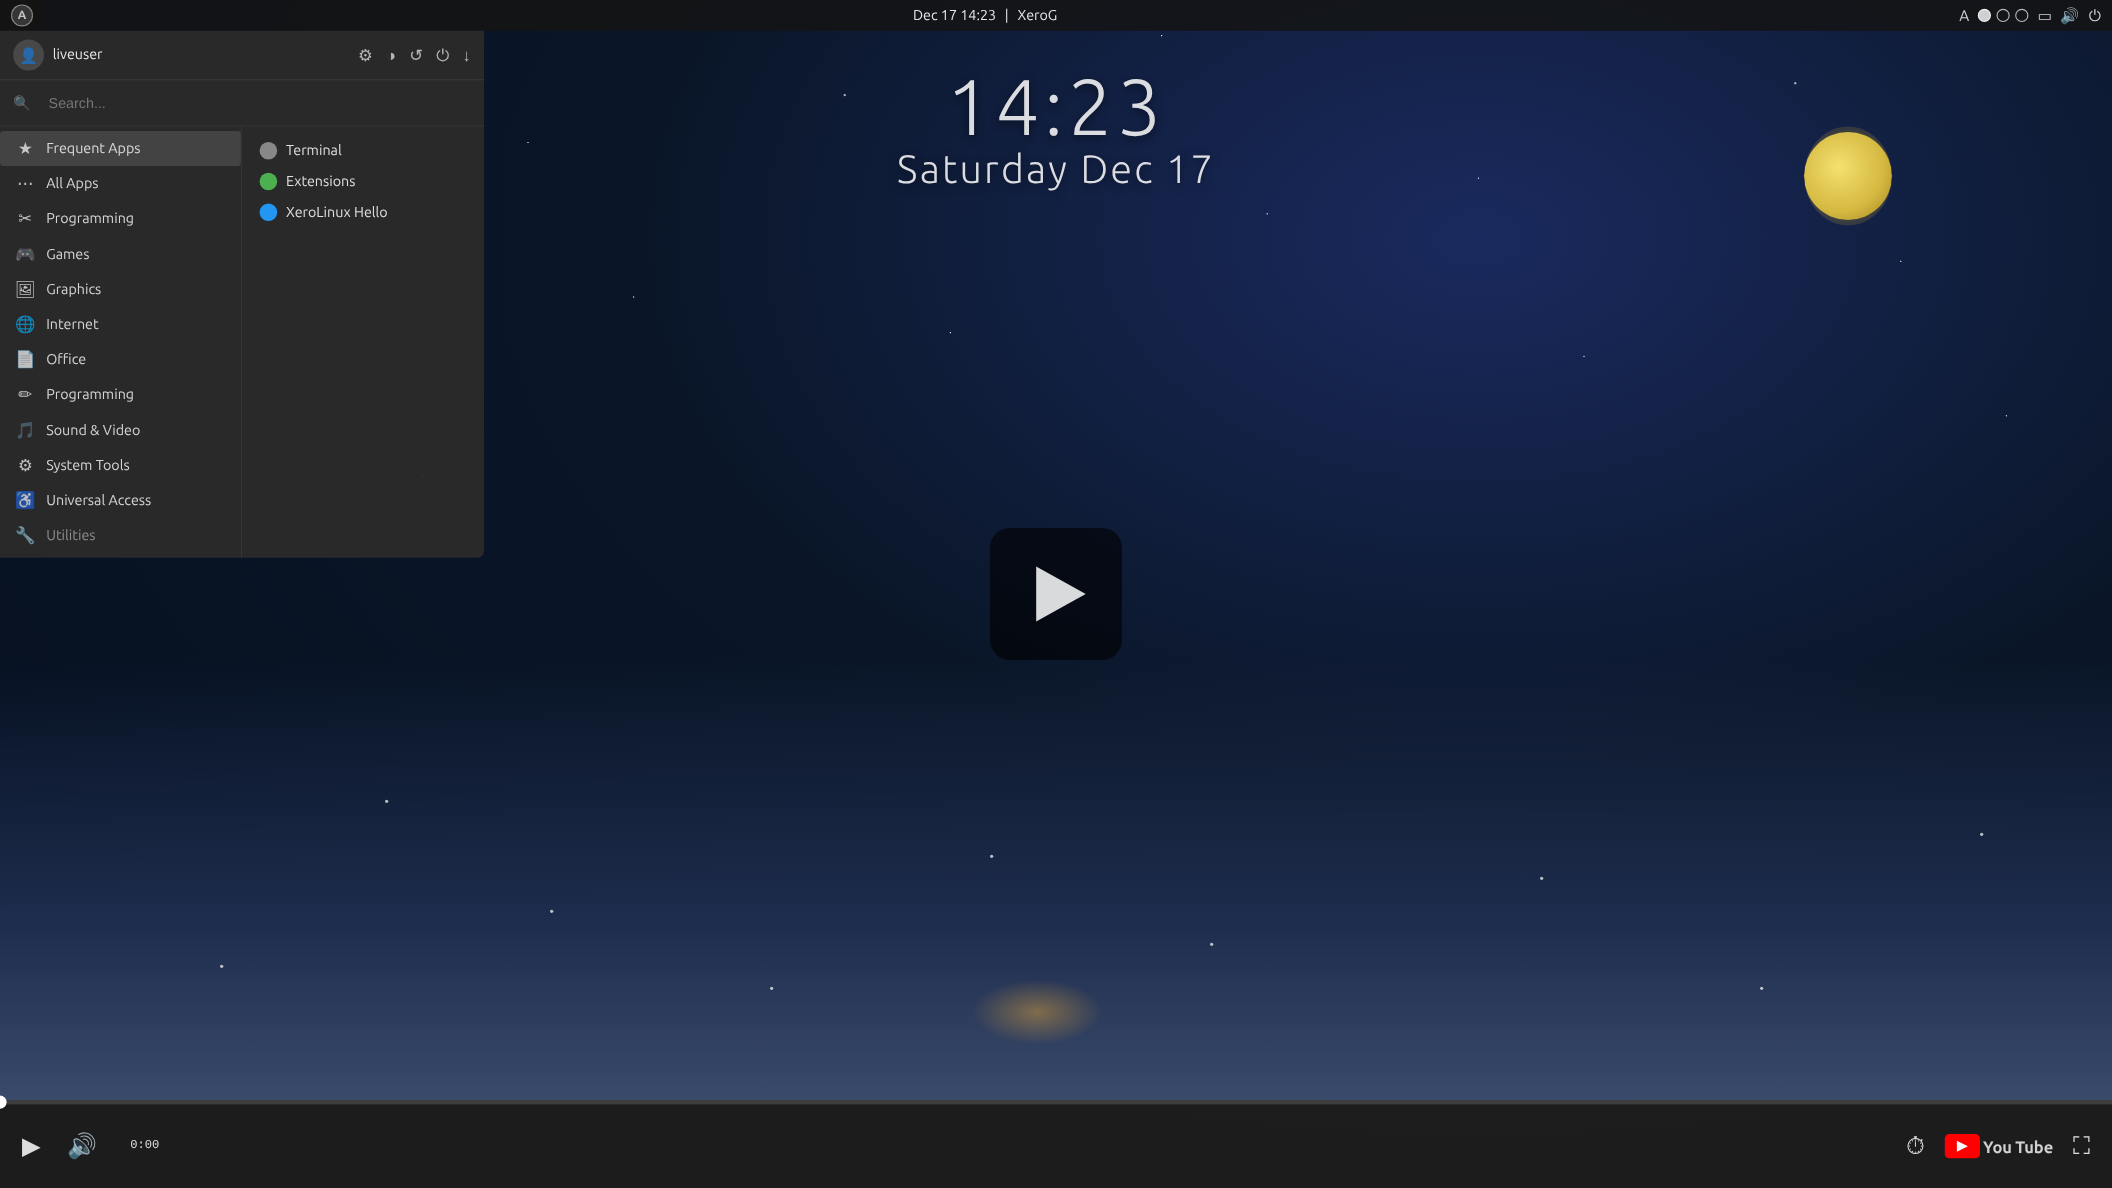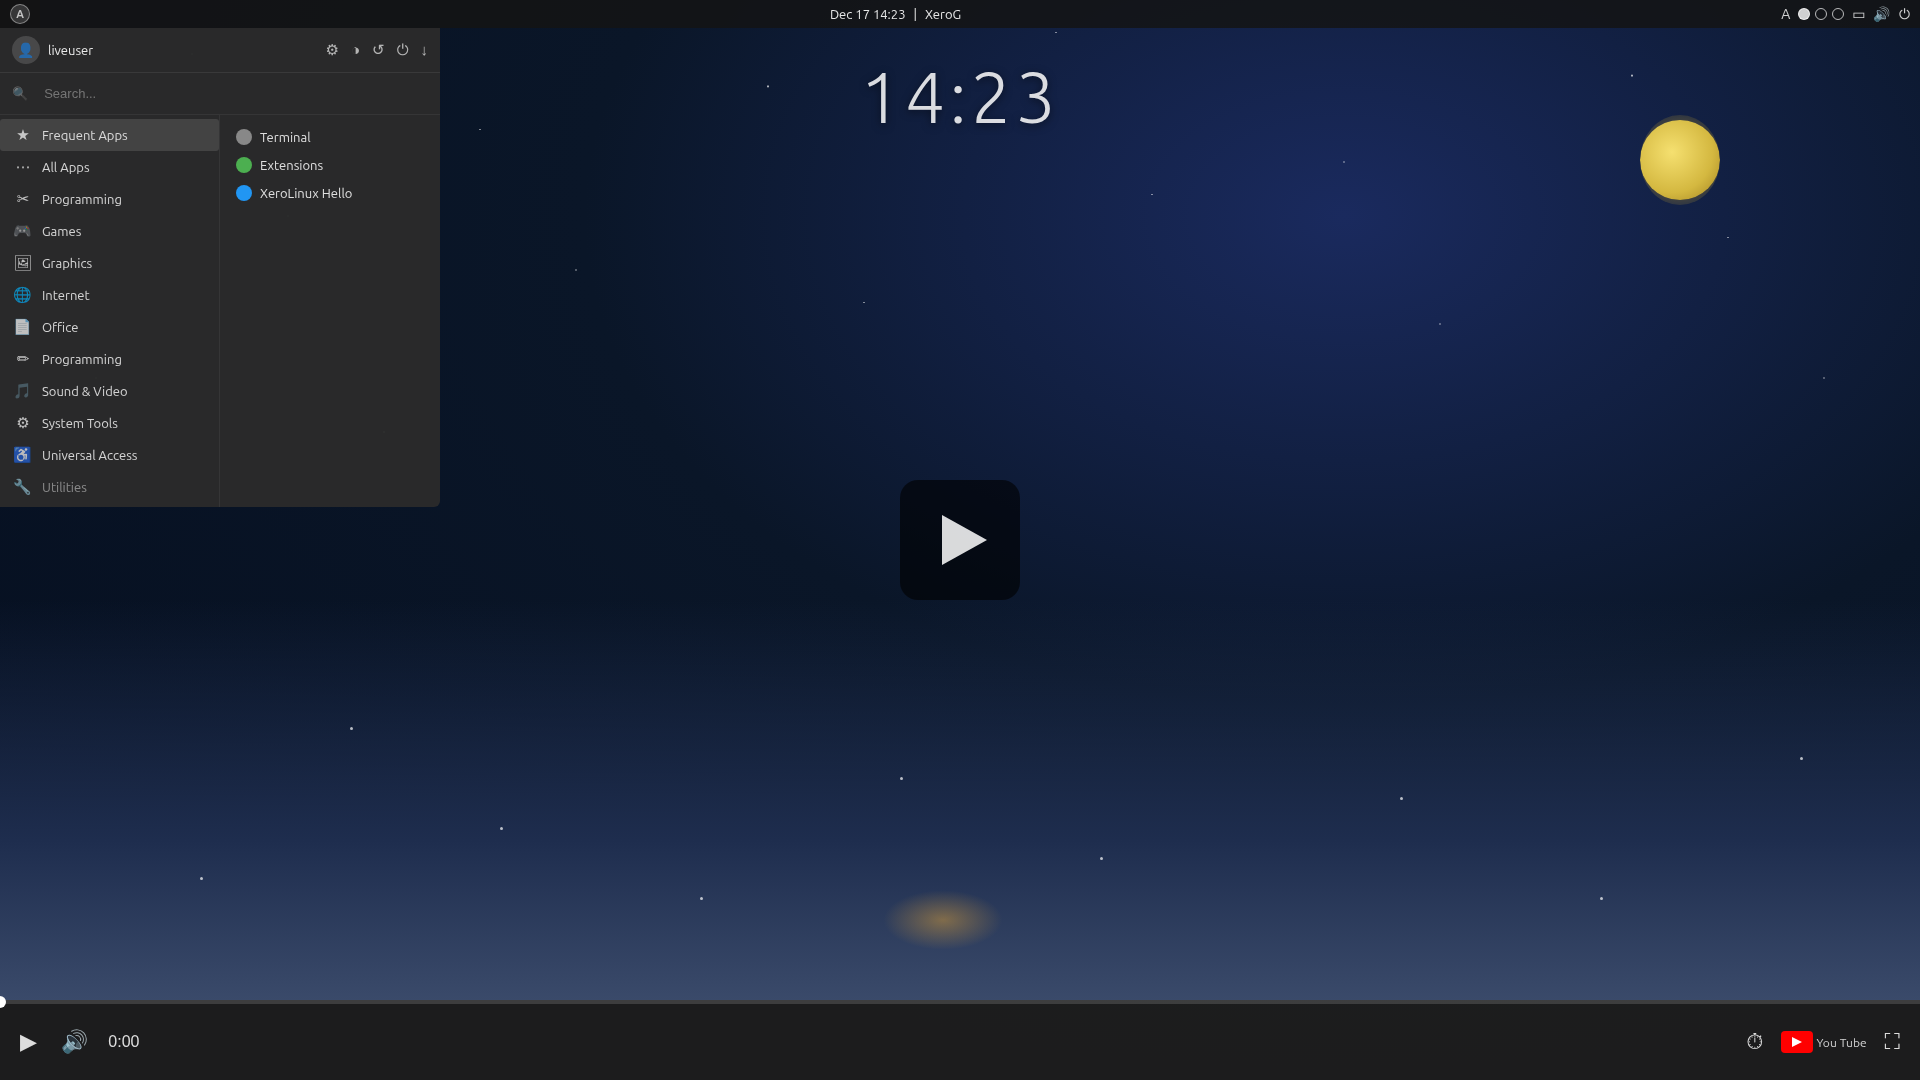--- a/index.html
+++ b/index.html
@@ -366,36 +366,37 @@
       cursor: pointer;
       display: flex;
       align-items: center;
       justify-content: center;
       background: none;
       border: none;
       padding: 4px;
     }
     #time-display {
       color: rgba(255,255,255,0.85);
-      font-size: 16px;
-      font-family: Liberation Sans, sans-serif;
+      font-size: 11px;
+      font-family: Liberation Mono, monospace;
+      margin-left: 10px;
     }
     #controls-right {
       margin-left: auto;
       display: flex;
       align-items: center;
       gap: 14px;
     }
     #youtube-logo {
       display: flex;
       align-items: center;
       gap: 3px;
       color: rgba(255,255,255,0.8);
-      font-size: 12px;
-      font-weight: normal;
+      font-size: 15px;
+      font-weight: bold;
     }
     #youtube-icon {
       width: 32px;
       height: 22px;
       background: #ff0000;
       border-radius: 4px;
       display: flex;
       align-items: center;
       justify-content: center;
     }
@@ -476,20 +477,21 @@
 <div class="snow-particle" style="left:900px; bottom:300px;"></div>
 <div class="snow-particle" style="left:1100px; bottom:220px;"></div>
 <div class="snow-particle" style="left:1400px; bottom:280px;"></div>
 <div class="snow-particle" style="left:1600px; bottom:180px;"></div>
 <div class="snow-particle" style="left:1800px; bottom:320px;"></div>
 
 <div id="play-overlay"></div>
 
 <div id="clock-overlay">
   <div id="clock-time">14:23</div>
+  <div id="clock-date">Saturday Dec 17</div>
 </div>
 
 <div id="topbar">
   <div id="topbar-left">
     <div id="app-launcher-btn">
       <div id="launcher-circle">A</div>
     </div>
   </div>
   <div id="topbar-center">
     <span>Dec 17  14:23</span>

